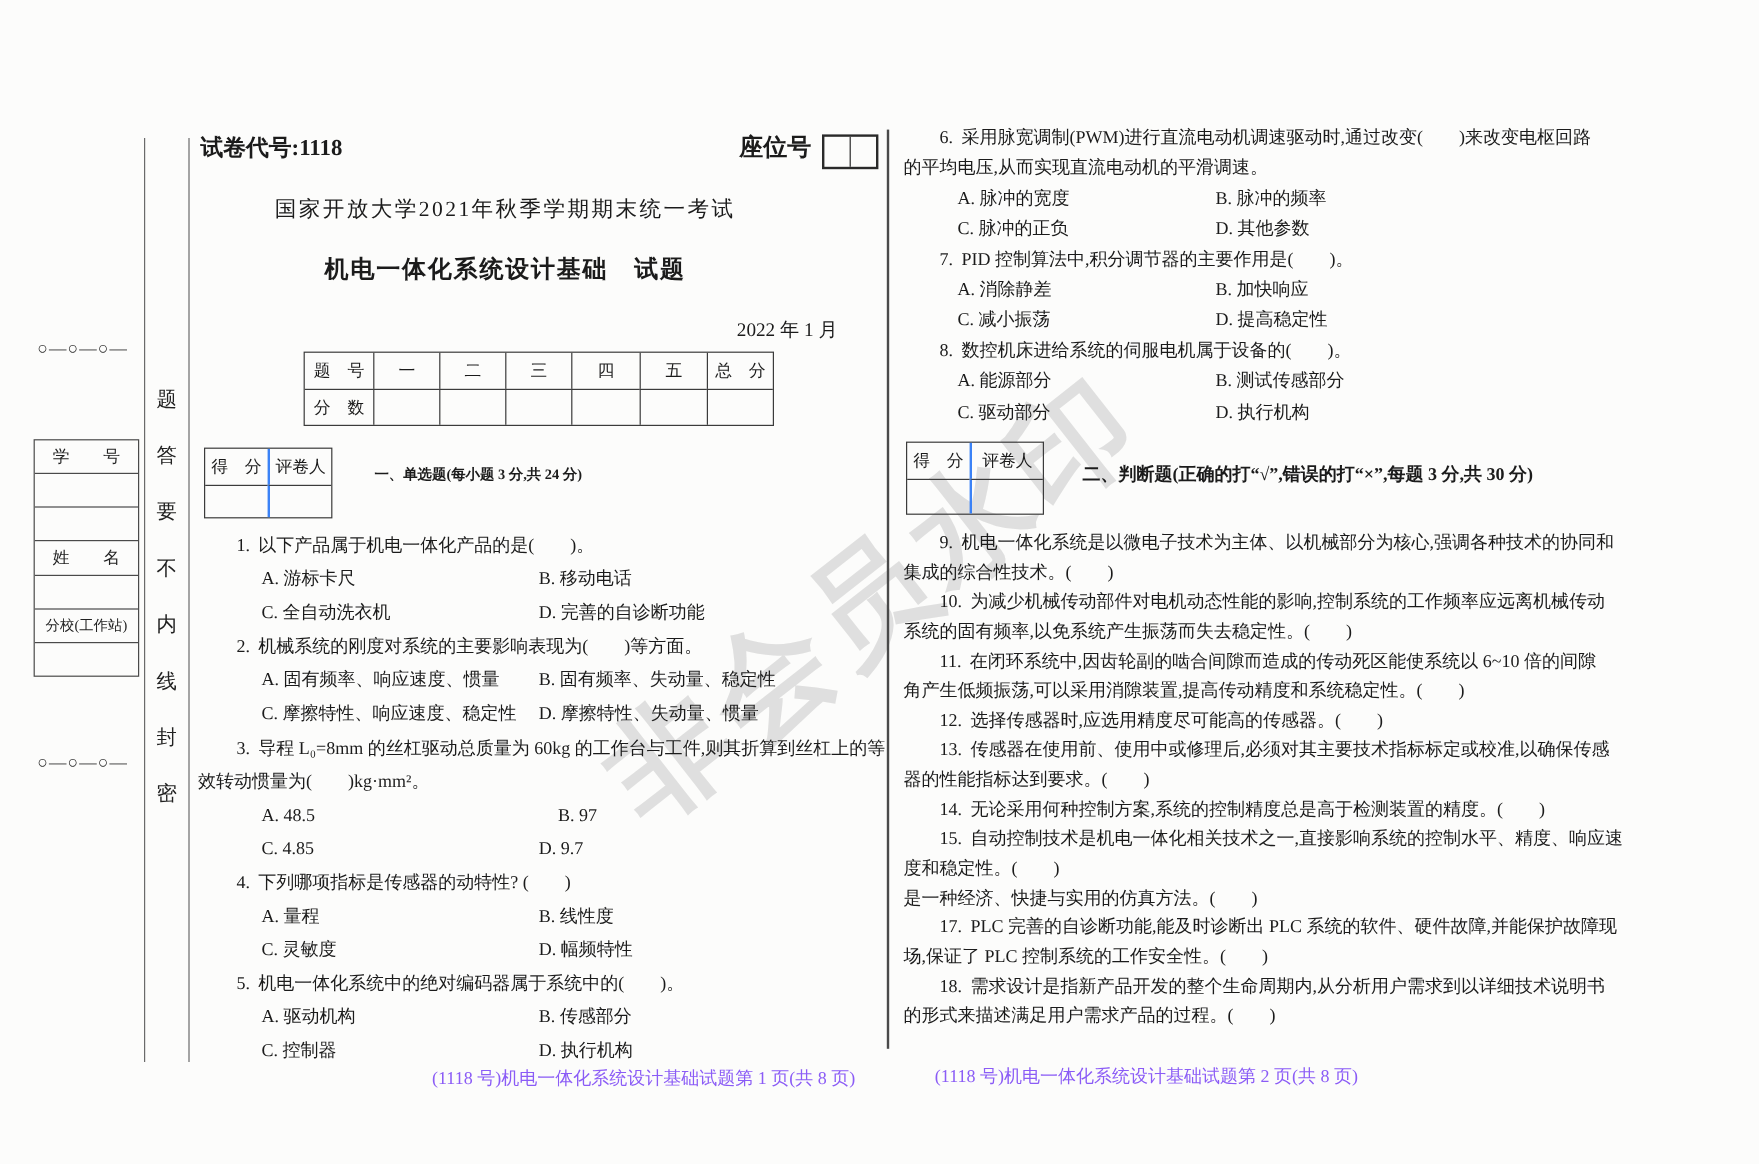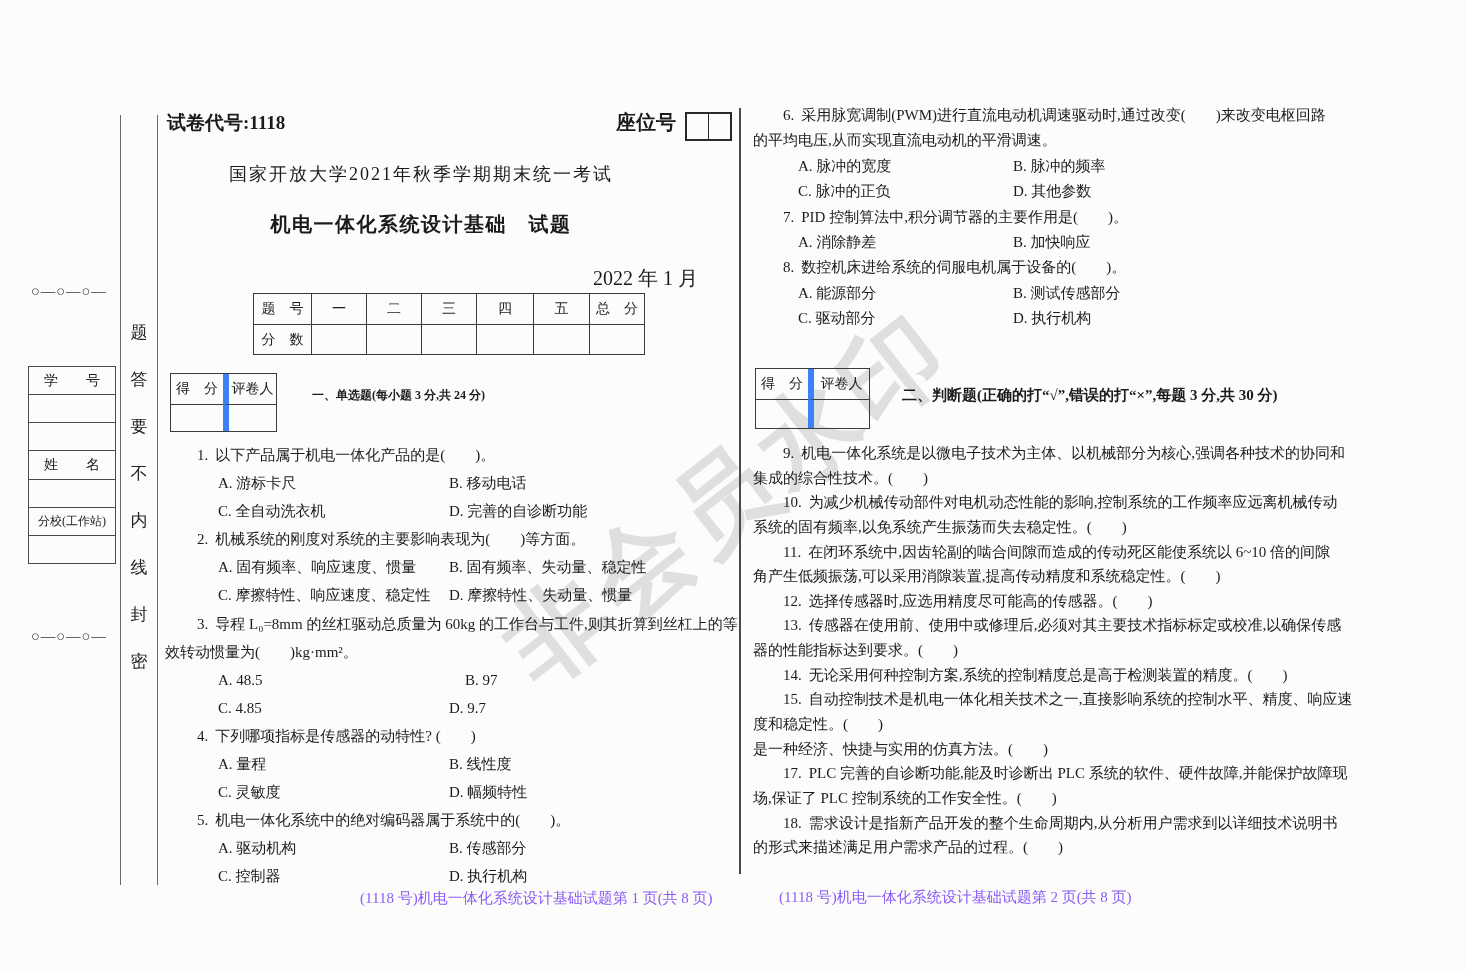--- a/index.html
+++ b/index.html
@@ -22,35 +22,35 @@
   .stu-row + .stu-row{border-top:1px solid #4a4a4a;}
   .stu-row.small{font-size:12px;}
   
   .paper-code{left:167px;top:110px;font-size:19px;font-weight:bold;}
   .seat-label{left:616px;top:109px;font-size:20px;font-weight:bold;}
   .seat-boxes{left:685px;top:112px;display:flex;border:2px solid #2a2a2a;}
   .seat-cell{width:21px;height:25px;}
   .seat-cell + .seat-cell{border-left:1px solid #2a2a2a;}
   .title1{left:140px;top:162px;width:562px;text-align:center;font-size:18px;letter-spacing:2px;}
   .title2{left:140px;top:211px;width:562px;text-align:center;font-size:20px;font-weight:bold;letter-spacing:1.5px;}
-  .date{left:545px;top:265px;width:153px;text-align:right;font-size:20px;}
+  .date{left:545px;top:265px;width:153px;text-align:right;font-size:16px;}
   
   .score-table{left:253px;top:293px;width:390px;height:60px;border:1.5px solid #3b3b3b;
                display:grid;grid-template-columns:57px 55px 55px 55px 57px 56px 1fr;
                grid-template-rows:1fr 1fr;font-size:14px;}
   .score-cell{display:flex;align-items:center;justify-content:center;border-left:1px solid #3b3b3b;}
   .score-cell.first{border-left:none;}
   .score-cell.r2{border-top:1px solid #3b3b3b;}
   
   .grade-box{position:absolute;border:1.5px solid #3b3b3b;display:grid;
              grid-template-columns:52px 1fr;grid-template-rows:30px 1fr;font-size:14px;}
   .gb-l{left:170px;top:373px;width:105px;height:57px;}
   .gb-r{left:755px;top:368px;width:113px;height:59px;}
   .gb-cell{display:flex;align-items:center;justify-content:center;}
-  .gb-cell.c2{border-left:6px solid #3b82f6;}
+  .gb-cell.c2{border-left:2px solid #3b82f6;}
   .gb-cell.r2{border-top:1px solid #3b3b3b;}
   
   .sec1-head{left:312px;top:387px;font-size:12px;font-weight:bold;}
   .sec2-head{left:902px;top:386px;font-size:15px;font-weight:bold;}
   .qblock{position:absolute;font-size:15px;}
   .mcq1{left:165px;top:441px;width:557px;}
   .mcq1 .line{height:28.1px;line-height:28.1px;}
   .mcq2{left:753px;top:103px;width:604px;}
   .mcq2 .line{height:25.4px;line-height:25.4px;}
   .judge{left:753px;top:441px;width:606px;}
@@ -190,20 +190,24 @@
         <span>B. 脉冲的频率</span>
       </div>
       <div class="line opt-row" style="padding-left: 45px;">
         <span style="width: 215px; flex: 0 0 auto;">C. 脉冲的正负</span>
         <span>D. 其他参数</span>
       </div>
       <div class="line" style="padding-left: 30px;"><span class="qnum">7.</span><span>PID 控制算法中,积分调节器的主要作用是(　　)。</span></div>
       <div class="line opt-row" style="padding-left: 45px;">
         <span style="width: 215px; flex: 0 0 auto;">A. 消除静差</span>
         <span>B. 加快响应</span>
+      </div>
+      <div class="line opt-row" style="padding-left: 45px;">
+        <span style="width: 215px; flex: 0 0 auto;">C. 减小振荡</span>
+        <span>D. 提高稳定性</span>
       </div>
       <div class="line" style="padding-left: 30px;"><span class="qnum">8.</span><span>数控机床进给系统的伺服电机属于设备的(　　)。</span></div>
       <div class="line opt-row" style="padding-left: 45px;">
         <span style="width: 215px; flex: 0 0 auto;">A. 能源部分</span>
         <span>B. 测试传感部分</span>
       </div>
       <div class="line opt-row" style="padding-left: 45px;">
         <span style="width: 215px; flex: 0 0 auto;">C. 驱动部分</span>
         <span>D. 执行机构</span>
       </div>

